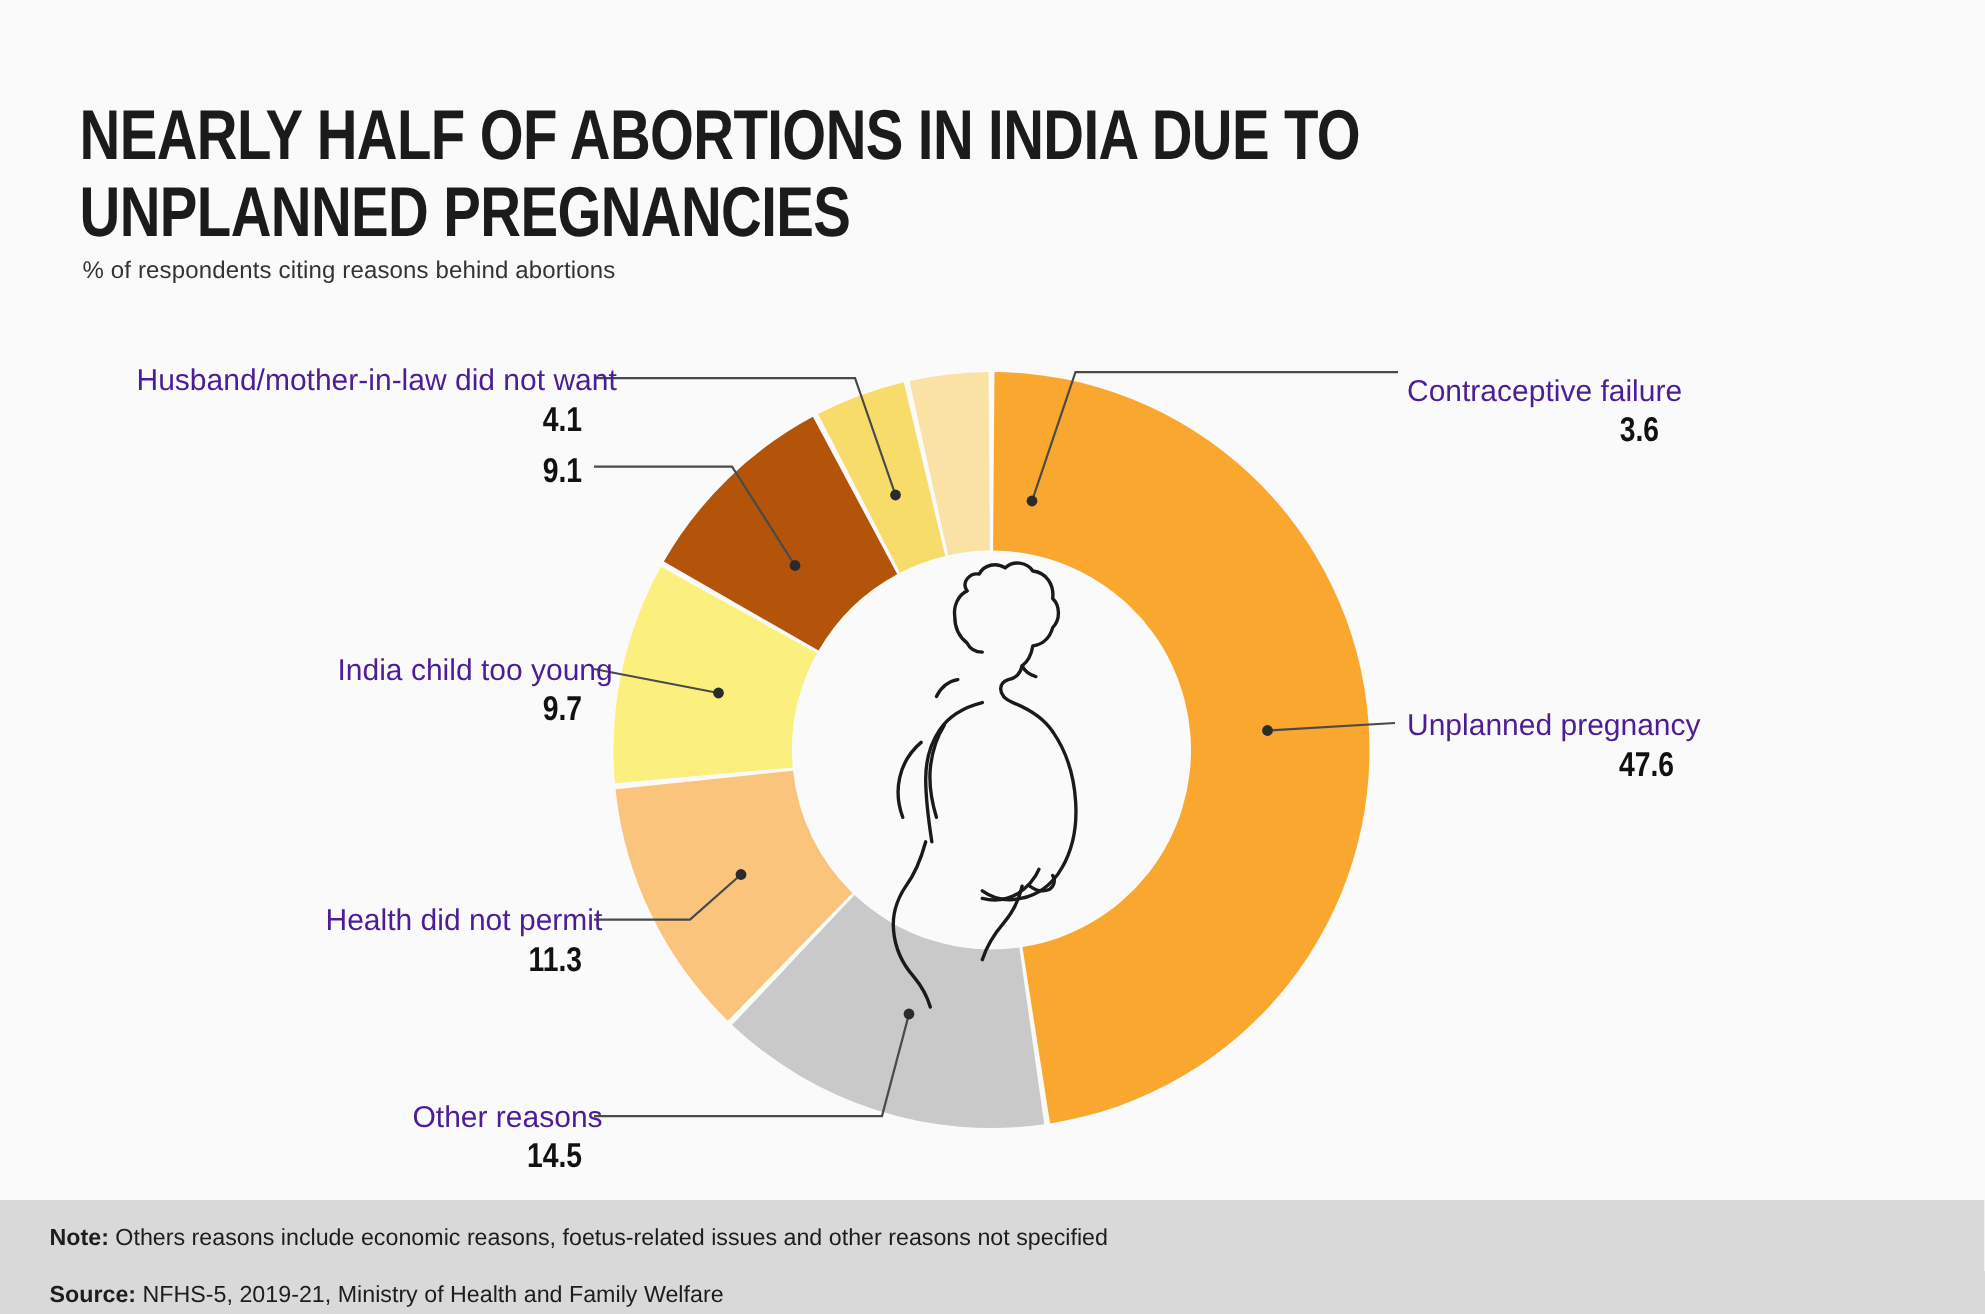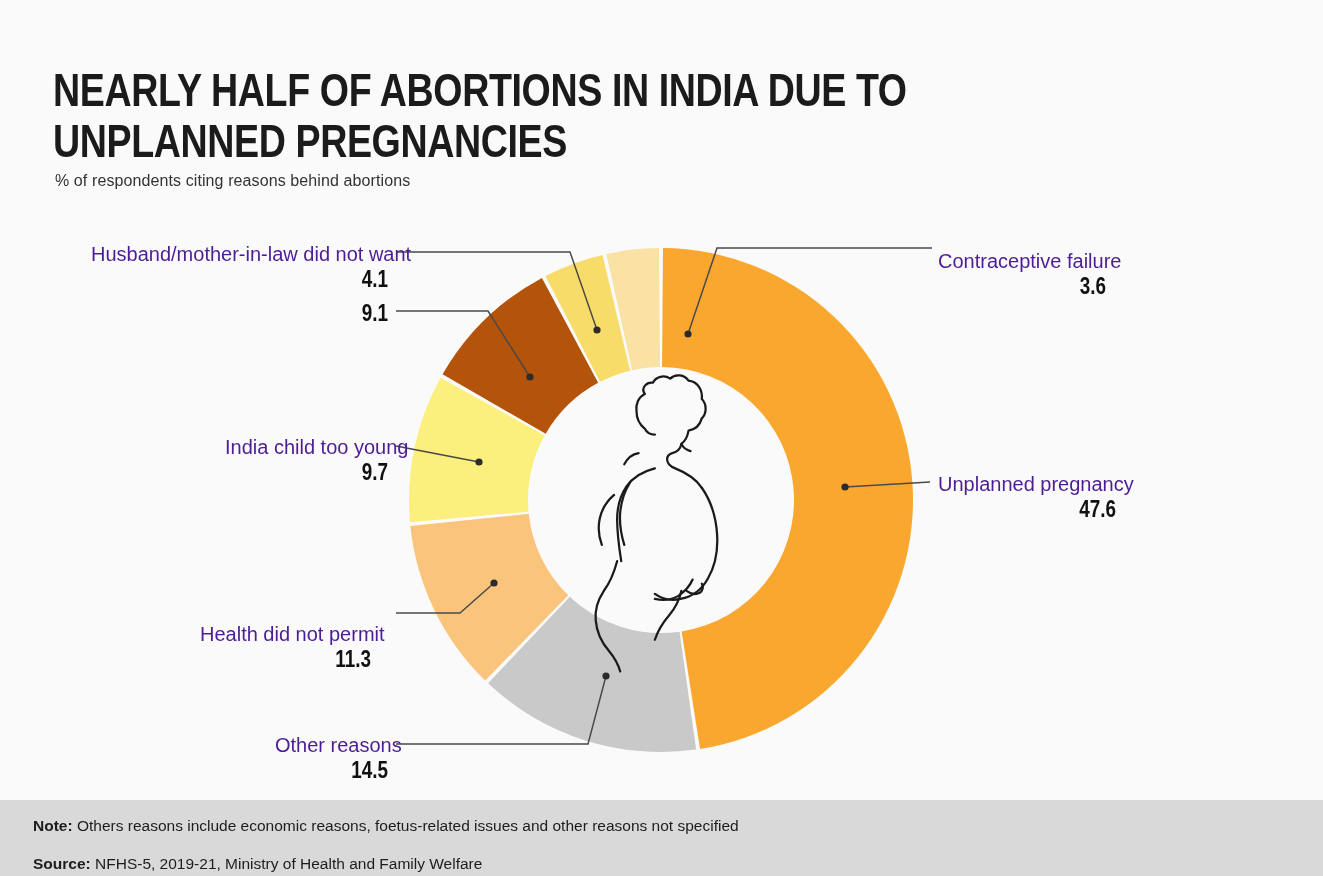--- a/index.html
+++ b/index.html
@@ -150,21 +150,21 @@
         <div class="name">Husband/mother-in-law did not want</div>
         <div class="val">4.1</div>
       </div>
       <div class="lbl left" style="left: 165px; top: 300px; width: 223px;">
         <div class="val">9.1</div>
       </div>
       <div class="lbl left" style="left: 225px; top: 435px; width: 163px;">
         <div class="name">India child too young</div>
         <div class="val">9.7</div>
       </div>
-      <div class="lbl left" style="left: 200px; top: 602px; width: 171px; margin-top: 20px;">
+      <div class="lbl left" style="left: 217px; top: 602px; width: 171px;">
         <div class="name">Health did not permit</div>
         <div class="val">11.3</div>
       </div>
       <div class="lbl left" style="left: 275px; top: 733px; width: 113px;">
         <div class="name">Other reasons</div>
         <div class="val">14.5</div>
       </div>
     </div>
 
   <div class="footer">

